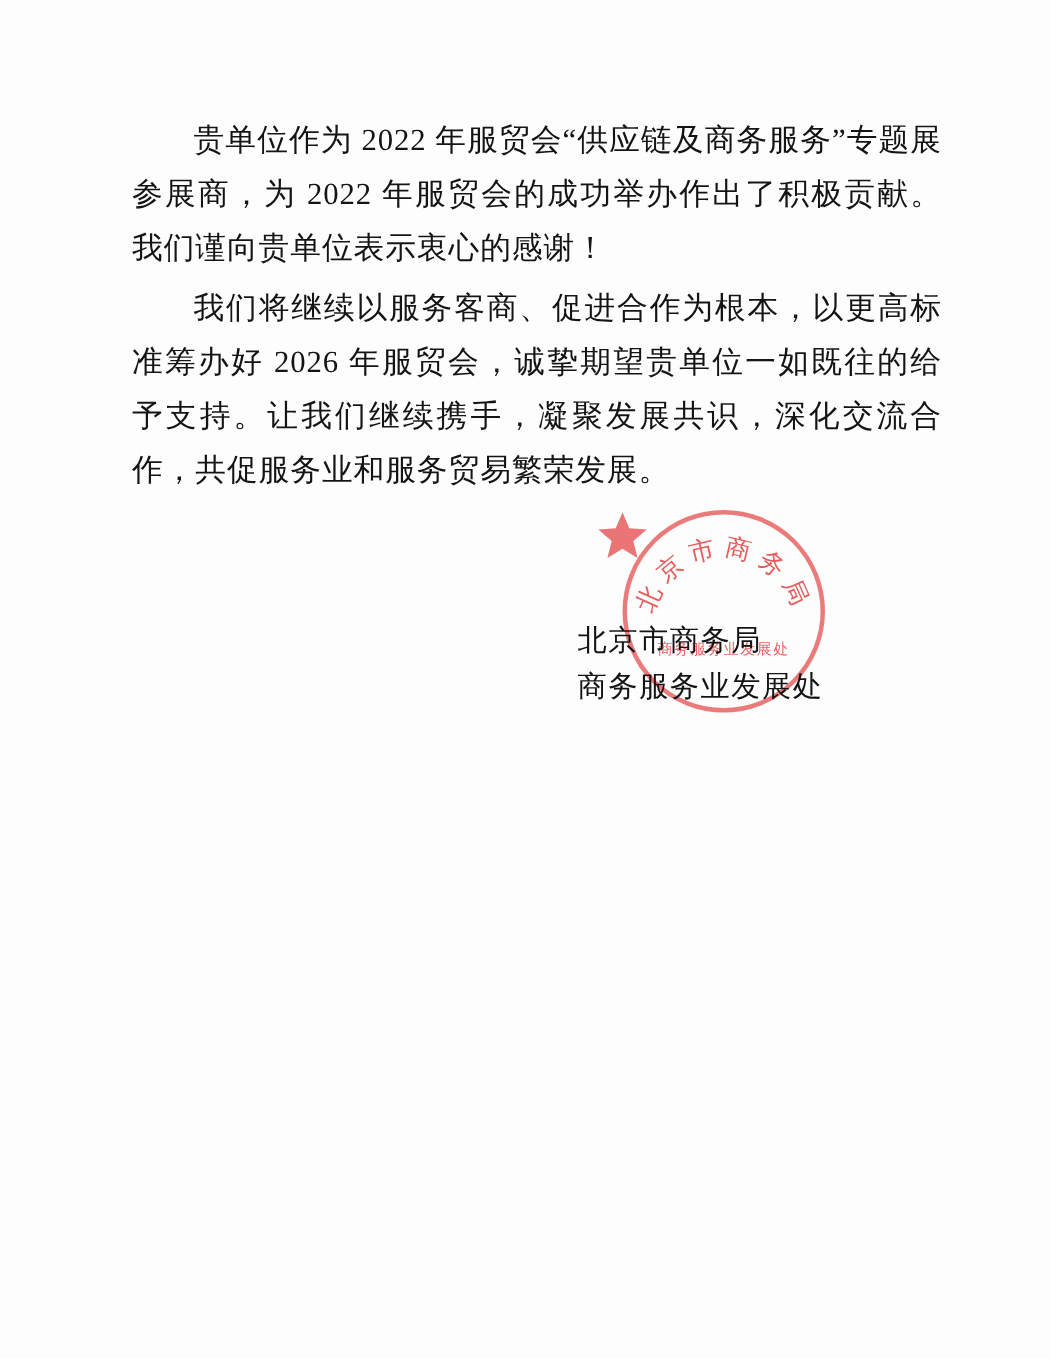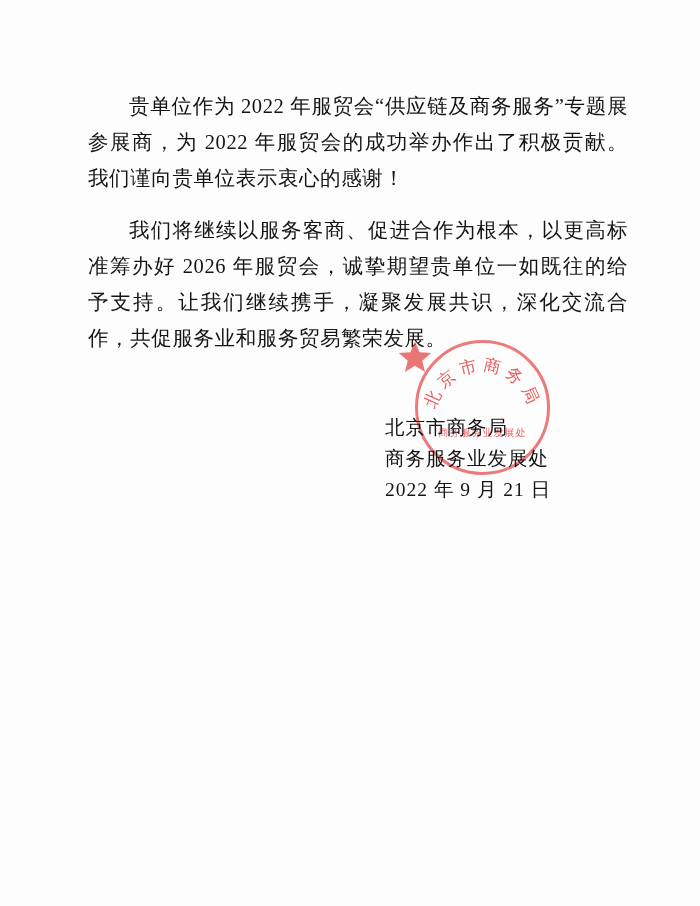--- a/index.html
+++ b/index.html
@@ -25,21 +25,21 @@
     position: absolute;
     left: 88px;
     top: 72px;
     width: 540px;
   }
   .para {
     font-size: 20.5px;
     line-height: 36px;
     letter-spacing: 0.6px;
     text-indent: 2em;
-    margin: 16px 0 2px 0;
+    margin: 4px 0 2px 0;
     text-align: justify;
     text-justify: inter-ideograph;
     color: #141414;
   }
   .signature {
     position: absolute;
     left: 385px;
     top: 412px;
     width: 250px;
   }
@@ -118,16 +118,15 @@
     </svg>
     <svg class="seal-star" viewBox="0 0 24 24">
       <polygon points="12,1 15.2,8.6 23.4,9.2 17.1,14.6 19.1,22.6 12,18.2 4.9,22.6 6.9,14.6 0.6,9.2 8.8,8.6" fill="rgba(226,58,58,0.85)"></polygon>
     </svg>
     <div class="seal-bottom">商务服务业发展处</div>
   </div>
 
   <div class="signature">
     <div class="sig-line">北京市商务局</div>
     <div class="sig-line">商务服务业发展处</div>
-    <div class="sig-line">2022 年 9 月 21 日</div>
   </div>
 
 </div>
 
 </body></html>

